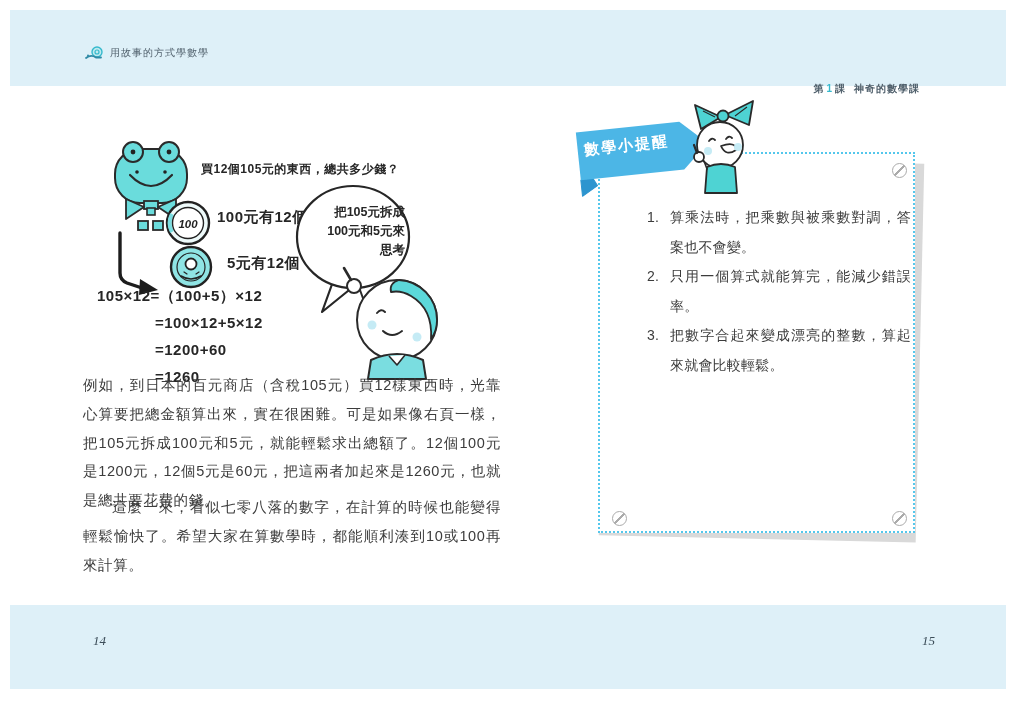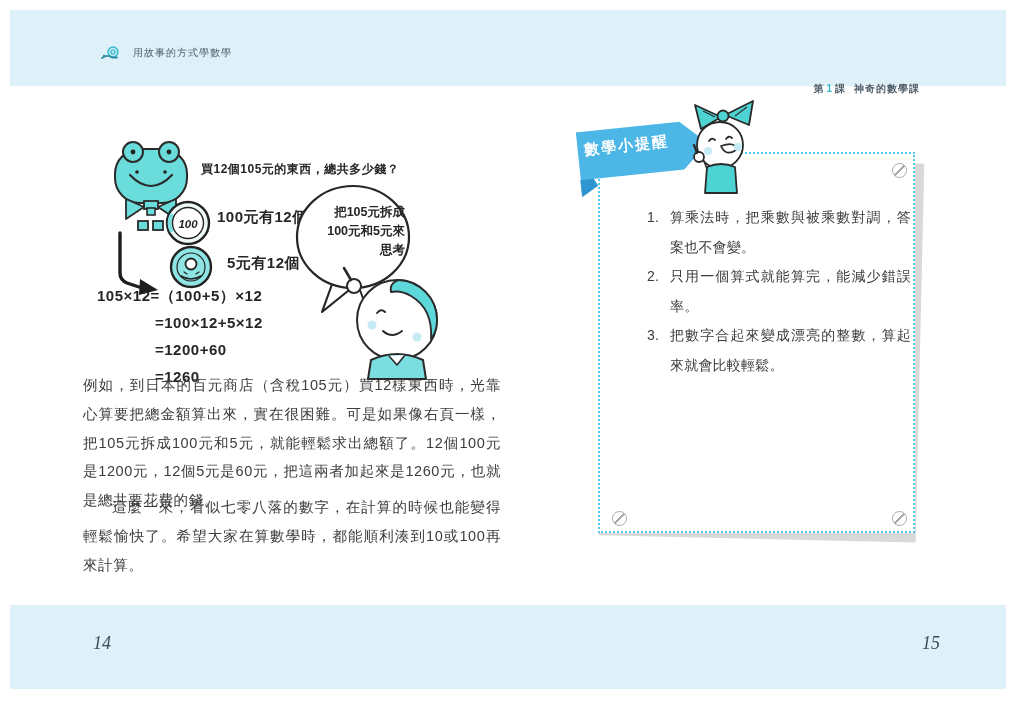--- a/index.html
+++ b/index.html
@@ -5,29 +5,29 @@
   * { margin:0; padding:0; box-sizing:border-box; }
   html,body { background:#ffffff; }
   body { font-family:"Liberation Sans", sans-serif; }
   #canvas { position:relative; width:1016px; height:701px; background:#ffffff; overflow:hidden; }
 
   
   .band { position:absolute; left:10px; width:996px; background:#def0f8; }
   .band-top { top:10px; height:76px; }
   .band-bottom { top:605px; height:84px; }
 
-  .hdr-left { position:absolute; left:100px; top:45px; display:flex; align-items:center; gap:13px; }
+  .hdr-left { position:absolute; left:84px; top:45px; display:flex; align-items:center; gap:6px; }
   .hdr-left .txt { font-size:10px; color:#50606c; letter-spacing:1px; }
   .hdr-right { position:absolute; right:96px; top:46px; font-size:10px; font-weight:bold;
                color:#50606c; letter-spacing:1px;margin-top:36px; }
   .hdr-right .num { color:#35b9cd; padding:0 2px; }
   .hdr-right .gap { display:inline-block; width:8px; }
 
   .pagenum { position:absolute; font-family:"Liberation Serif", serif; font-style:italic;
-             font-size:18px; color:#3c4d59; }
+             font-size:13px; color:#3c4d59; }
   .pagenum.left { left:93px; top:633px; }
   .pagenum.right { left:922px; top:633px; }
 
   
   .question { position:absolute; left:201px; top:161px; font-size:12px; font-weight:bold;
               color:#262626; letter-spacing:0.5px; }
   .coin-label { position:absolute; font-size:15px; font-weight:bold; color:#262626; letter-spacing:0.5px; }
   .coin-label.c100 { left:217px; top:208px; }
   .coin-label.c5   { left:227px; top:254px; }
 

